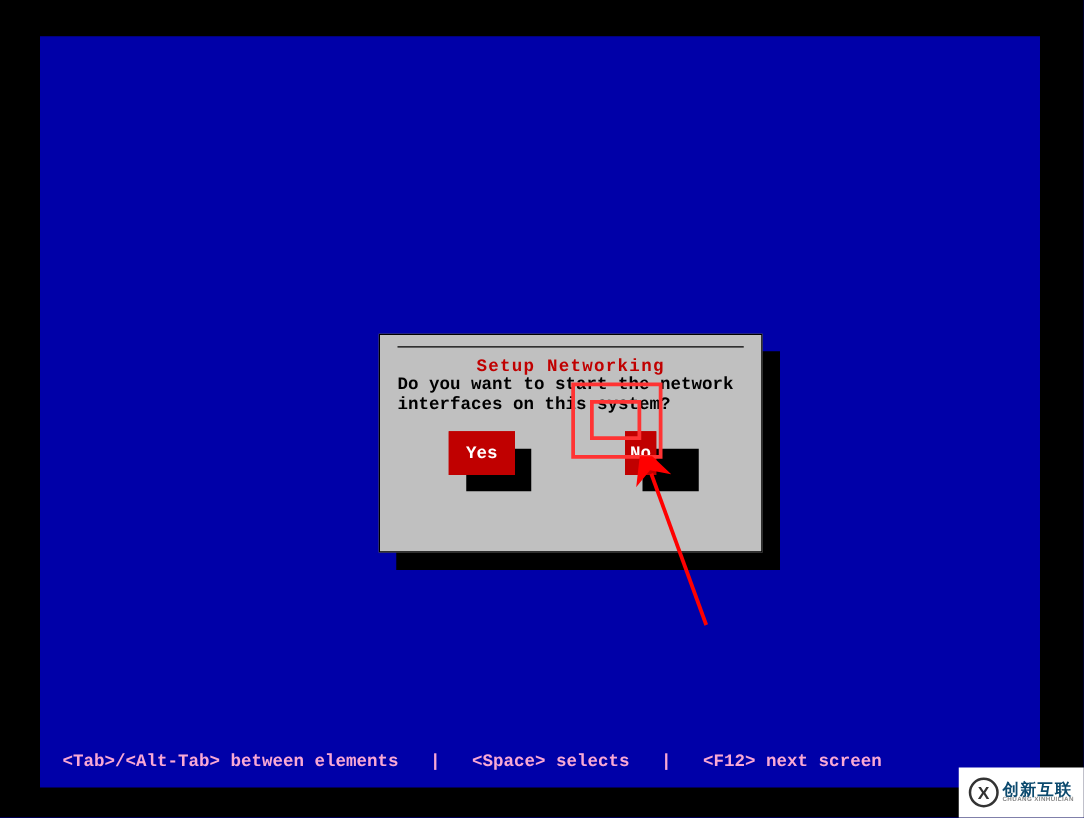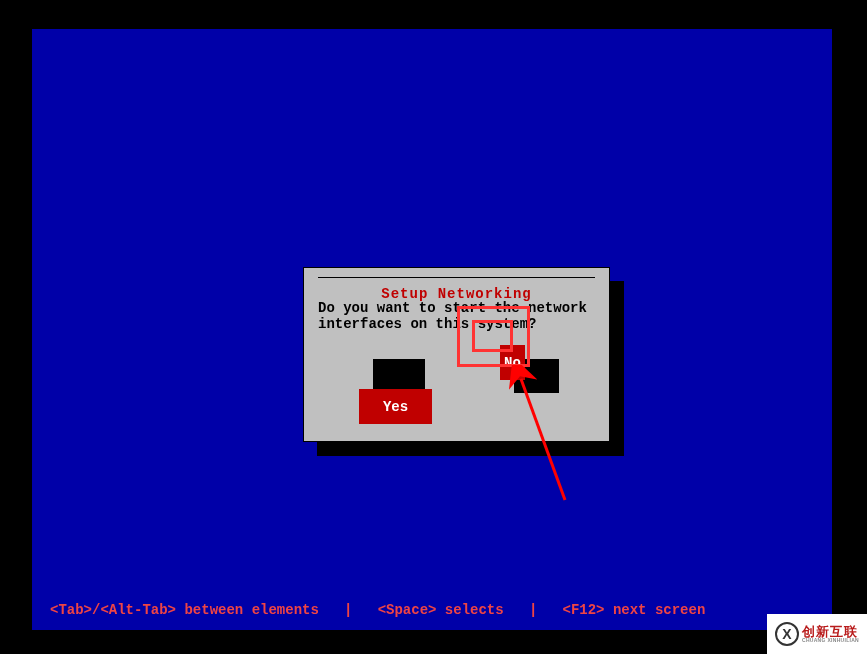--- a/index.html
+++ b/index.html
@@ -110,23 +110,22 @@
       display: flex;
       align-items: center;
       justify-content: center;
       cursor: pointer;
       border: 4px solid #c00000;
     }
     
     .btn-yes {
       left: 55px;
       top: 77px;
-      width: 73px;
+      width: 53px;
       height: 35px;
-      margin-top: 44px;
     }
     
     .btn-no {
       left: 196px;
       top: 77px;
       width: 25px;
       height: 35px;
     }
     
     .highlight-outer {
@@ -157,21 +156,21 @@
     
     .arrow {
       position: absolute;
       pointer-events: none;
     }
     
     .status-bar {
       position: absolute;
       bottom: 12px;
       left: 18px;
-      color: #ef4444;
+      color: #f9a8d4;
       font-weight: bold;
       white-space: pre;
     }
     
     .watermark {
       position: absolute;
       right: 0;
       bottom: 0;
       width: 100px;
       height: 40px;
@@ -207,21 +206,21 @@
     
     .watermark-text {
       display: flex;
       flex-direction: column;
       line-height: 1;
     }
     
     .watermark-main {
       font-size: 13px;
       font-weight: bold;
-      color: #b91c1c;
+      color: #0c4a6e;
       letter-spacing: 1px;
     }
     
     .watermark-sub {
       font-size: 5px;
       color: #888;
       letter-spacing: 0.3px;
     }
   </style>
 </head>

